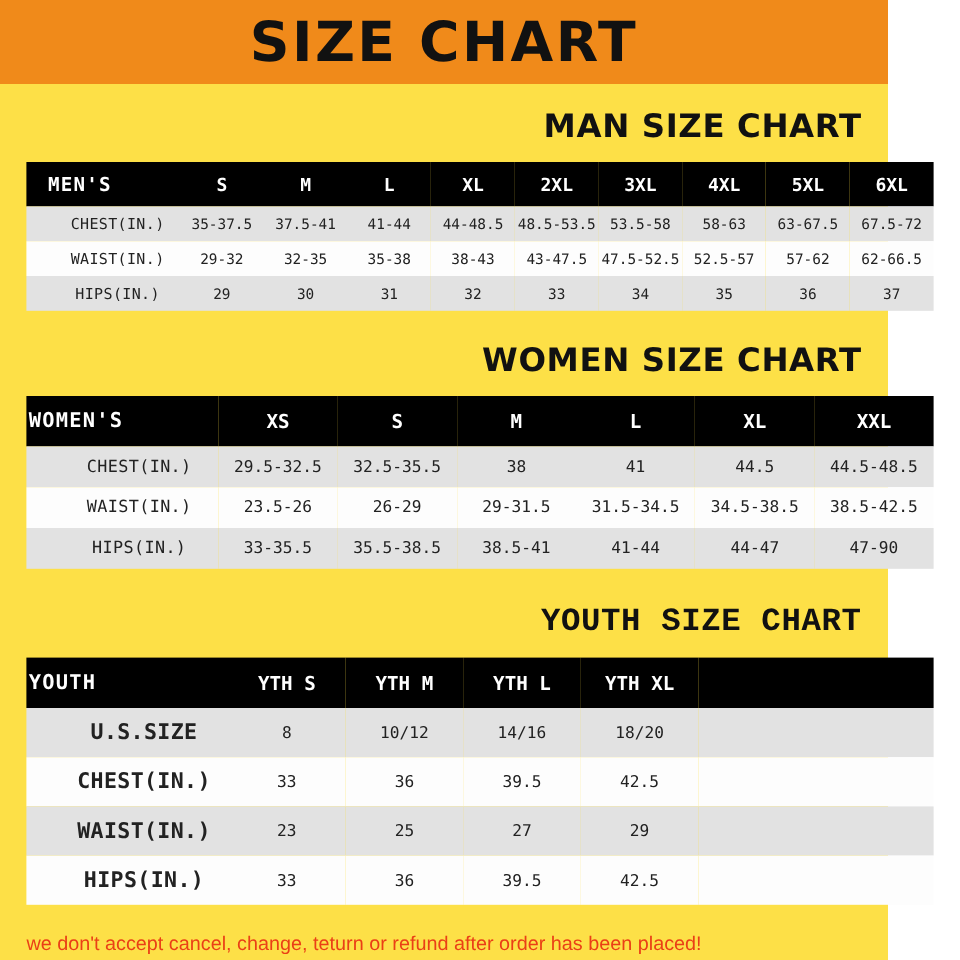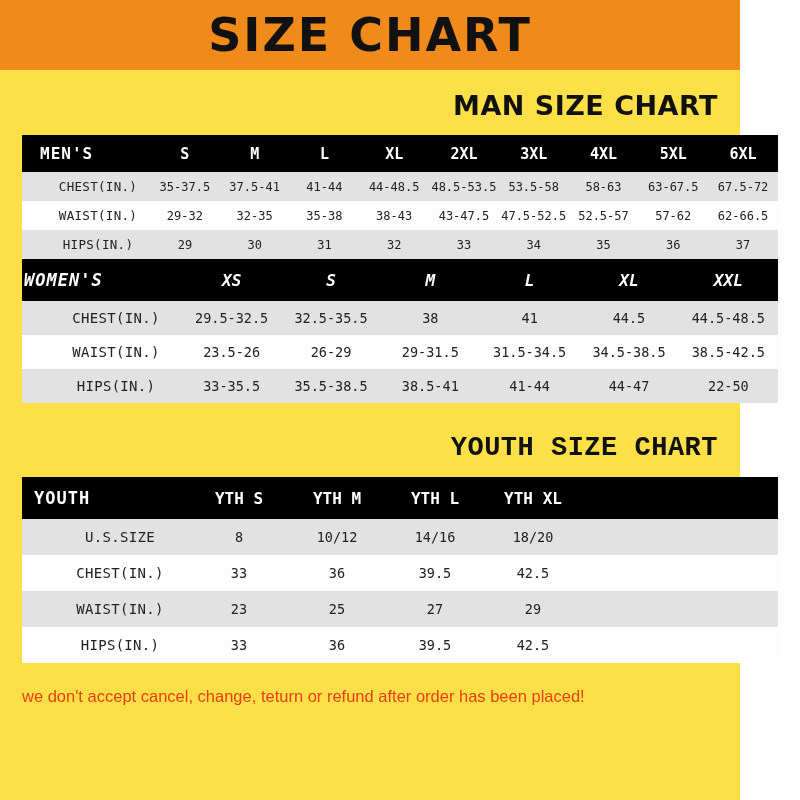--- a/index.html
+++ b/index.html
@@ -88,29 +88,29 @@
   tbody td.rowhead {
     font-size: 12.5px;
     text-align: center;
     padding-left: 26px;
     letter-spacing: 0.3px;
   }
   tbody tr.shade td { background: #e2e2e2; }
   tbody tr.plain td { background: #fdfdfd; }
 
   
-  table.women thead th { font-size: 16px; padding: 11px 2px; font-style: italic; }
+  table.women thead th { font-size: 16px; padding: 11px 2px; }
   table.women thead th.rowhead { font-size: 17px; }
   table.women tbody td { font-size: 13.5px; padding: 9px 2px; }
   table.women tbody td.rowhead { font-size: 14px; padding-left: 30px; }
 
-  table.youth thead th { font-size: 16px; padding: 11px 12px; }
+  table.youth thead th { font-size: 16px; padding: 11px 2px; }
   table.youth thead th.rowhead { font-size: 17px; }
   table.youth tbody td { font-size: 13.5px; padding: 10px 2px; }
-  table.youth tbody td.rowhead { font-size: 14px; padding-left: 30px; }
+  table.youth tbody td.rowhead { font-size: 18px; padding-left: 30px; font-weight: bold; }
 
   
   table.men col.c0   { width: 128px; }
   table.women col.c0 { width: 160px; }
   table.youth col.c0 { width: 168px; }
 
   
   .note {
     margin: 22px 22px 0 22px;
     color: #ea3f16;
@@ -194,20 +194,21 @@
           <td>34</td>
           <td>35</td>
           <td>36</td>
           <td>37</td>
         </tr>
       </tbody>
     </table>
   </div>
 
   <div class="section">
+    <div class="section-title t2">WOMEN SIZE CHART</div>
     <table class="women">
       <colgroup>
         <col class="c0">
           <col>
           <col>
           <col>
           <col>
           <col>
           <col>
       </colgroup>
@@ -241,21 +242,21 @@
           <td>34.5-38.5</td>
           <td>38.5-42.5</td>
         </tr>
         <tr class="shade">
           <td class="rowhead">HIPS(IN.)</td>
           <td>33-35.5</td>
           <td>35.5-38.5</td>
           <td>38.5-41</td>
           <td>41-44</td>
           <td>44-47</td>
-          <td>22-50</td>
+          <td>47-90</td>
         </tr>
       </tbody>
     </table>
   </div>
 
   <div class="section">
     <div class="section-title t3">YOUTH SIZE CHART</div>
     <table class="youth">
       <colgroup>
         <col class="c0">

